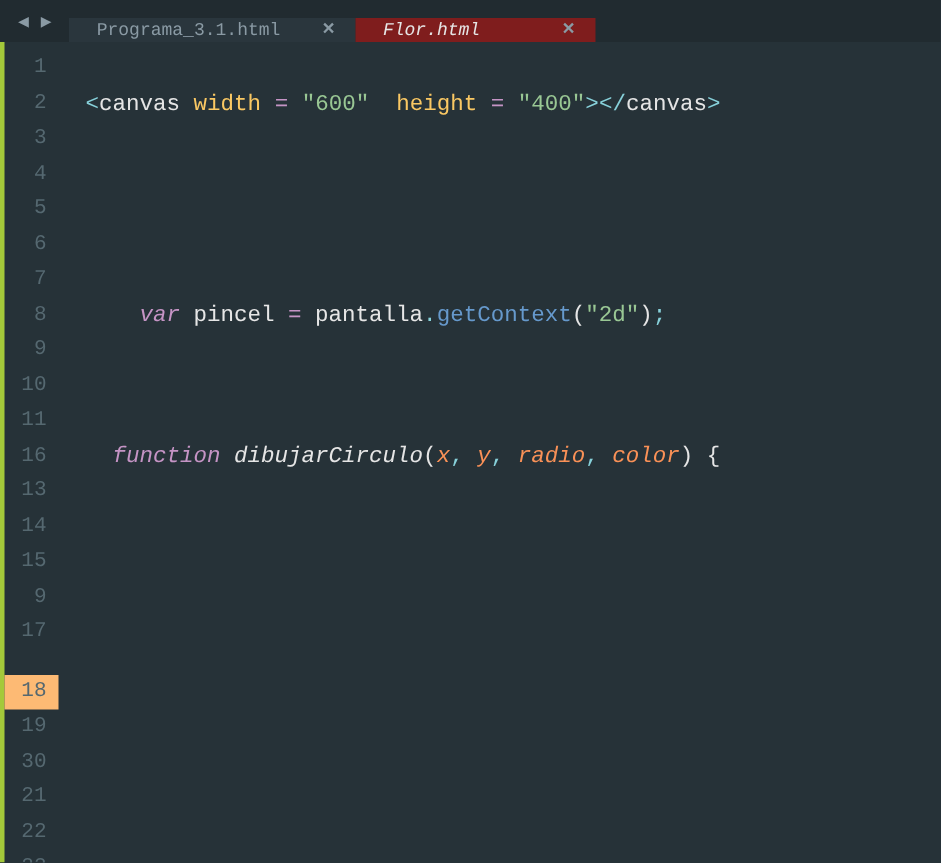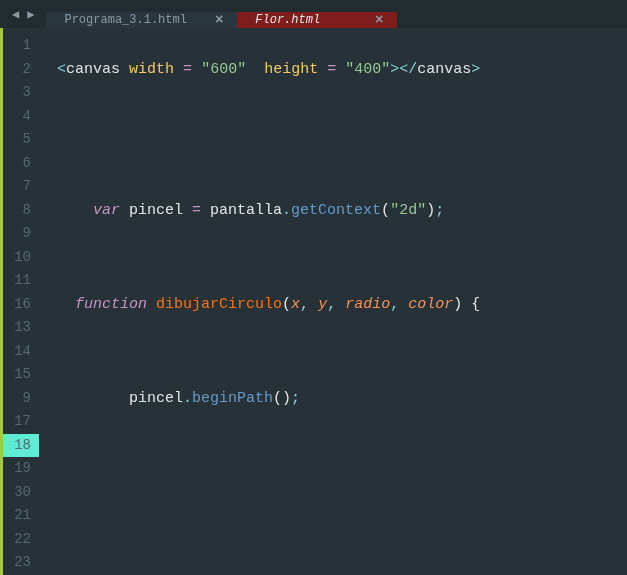--- a/index.html
+++ b/index.html
@@ -73,21 +73,22 @@
     text-align: right;
     color: #556870;
     font-size: 14px;
     line-height: 23.5px;
     user-select: none;
   }
   .gutter .ln {
     padding-right: 8px;
   }
   .gutter .active-ln {
-    background: #5eead4;
+    background: #fdba74;
+    margin-top: 16px;
   }
   .code {
     flex: 1;
     padding-top: 6px;
     line-height: 23.5px;
     font-size: 15px;
     white-space: pre;
     color: #e6e6e6;
   }
   .code .line {
@@ -95,21 +96,21 @@
   }
   .c-punc { color: #87d1da; }
   .c-tag { color: #e5e5e5; }
   .c-attr { color: #fac863; }
   .c-eq { color: #c594c5; }
   .c-str { color: #99c794; }
   .c-kw { color: #c594c5; font-style: italic; }
   .c-var { color: #e6e6e6; }
   .c-obj { color: #e6e6e6; font-style: italic; }
   .c-func { color: #6699cc; }
-  .c-funci { color: #f97316; }
+  .c-funci { color: #e5e5e5; font-style: italic; }
   .c-param { color: #f99157; font-style: italic; }
   .c-op { color: #c594c5; }
   .c-dot { color: #87d1da; }
   .c-paren { color: #e6e6e6; }
   .c-brace { color: #e6e6e6; }
 </style>
 </head>
 <body>
 
 <div class="titlebar">
@@ -157,21 +158,20 @@
     <div class="ln">23</div>
   </div>
   <div class="code">
 <div class="line">  <span class="c-punc">&lt;</span><span class="c-tag">canvas</span><span> </span><span class="c-attr">width</span><span> </span><span class="c-eq">=</span><span> </span><span class="c-str">"600"</span><span>  </span><span class="c-attr">height</span><span> </span><span class="c-eq">=</span><span> </span><span class="c-str">"400"</span><span class="c-punc">&gt;</span><span class="c-punc">&lt;/</span><span class="c-tag">canvas</span><span class="c-punc">&gt;</span></div>
 <div class="line"></div>
 <div class="line"></div>
 <div class="line">      <span class="c-kw">var</span><span class="c-var"> pincel </span><span class="c-op">=</span><span class="c-var"> pantalla</span><span class="c-dot">.</span><span class="c-func">getContext</span><span class="c-paren">(</span><span class="c-str">"2d"</span><span class="c-paren">)</span><span class="c-punc">;</span></div>
 <div class="line"></div>
 <div class="line">    <span class="c-kw">function</span><span> </span><span class="c-funci">dibujarCirculo</span><span class="c-paren">(</span><span class="c-param">x</span><span class="c-punc">, </span><span class="c-param">y</span><span class="c-punc">, </span><span class="c-param">radio</span><span class="c-punc">, </span><span class="c-param">color</span><span class="c-paren">)</span><span class="c-brace"> {</span></div>
 <div class="line"></div>
-<div class="line">          <span class="c-var">pincel</span><span class="c-dot">.</span><span class="c-func">beginPath</span><span class="c-paren">()</span><span class="c-punc">;</span></div>
 <div class="line">          </div>
 
 
 
 
 
 
 
 
 

